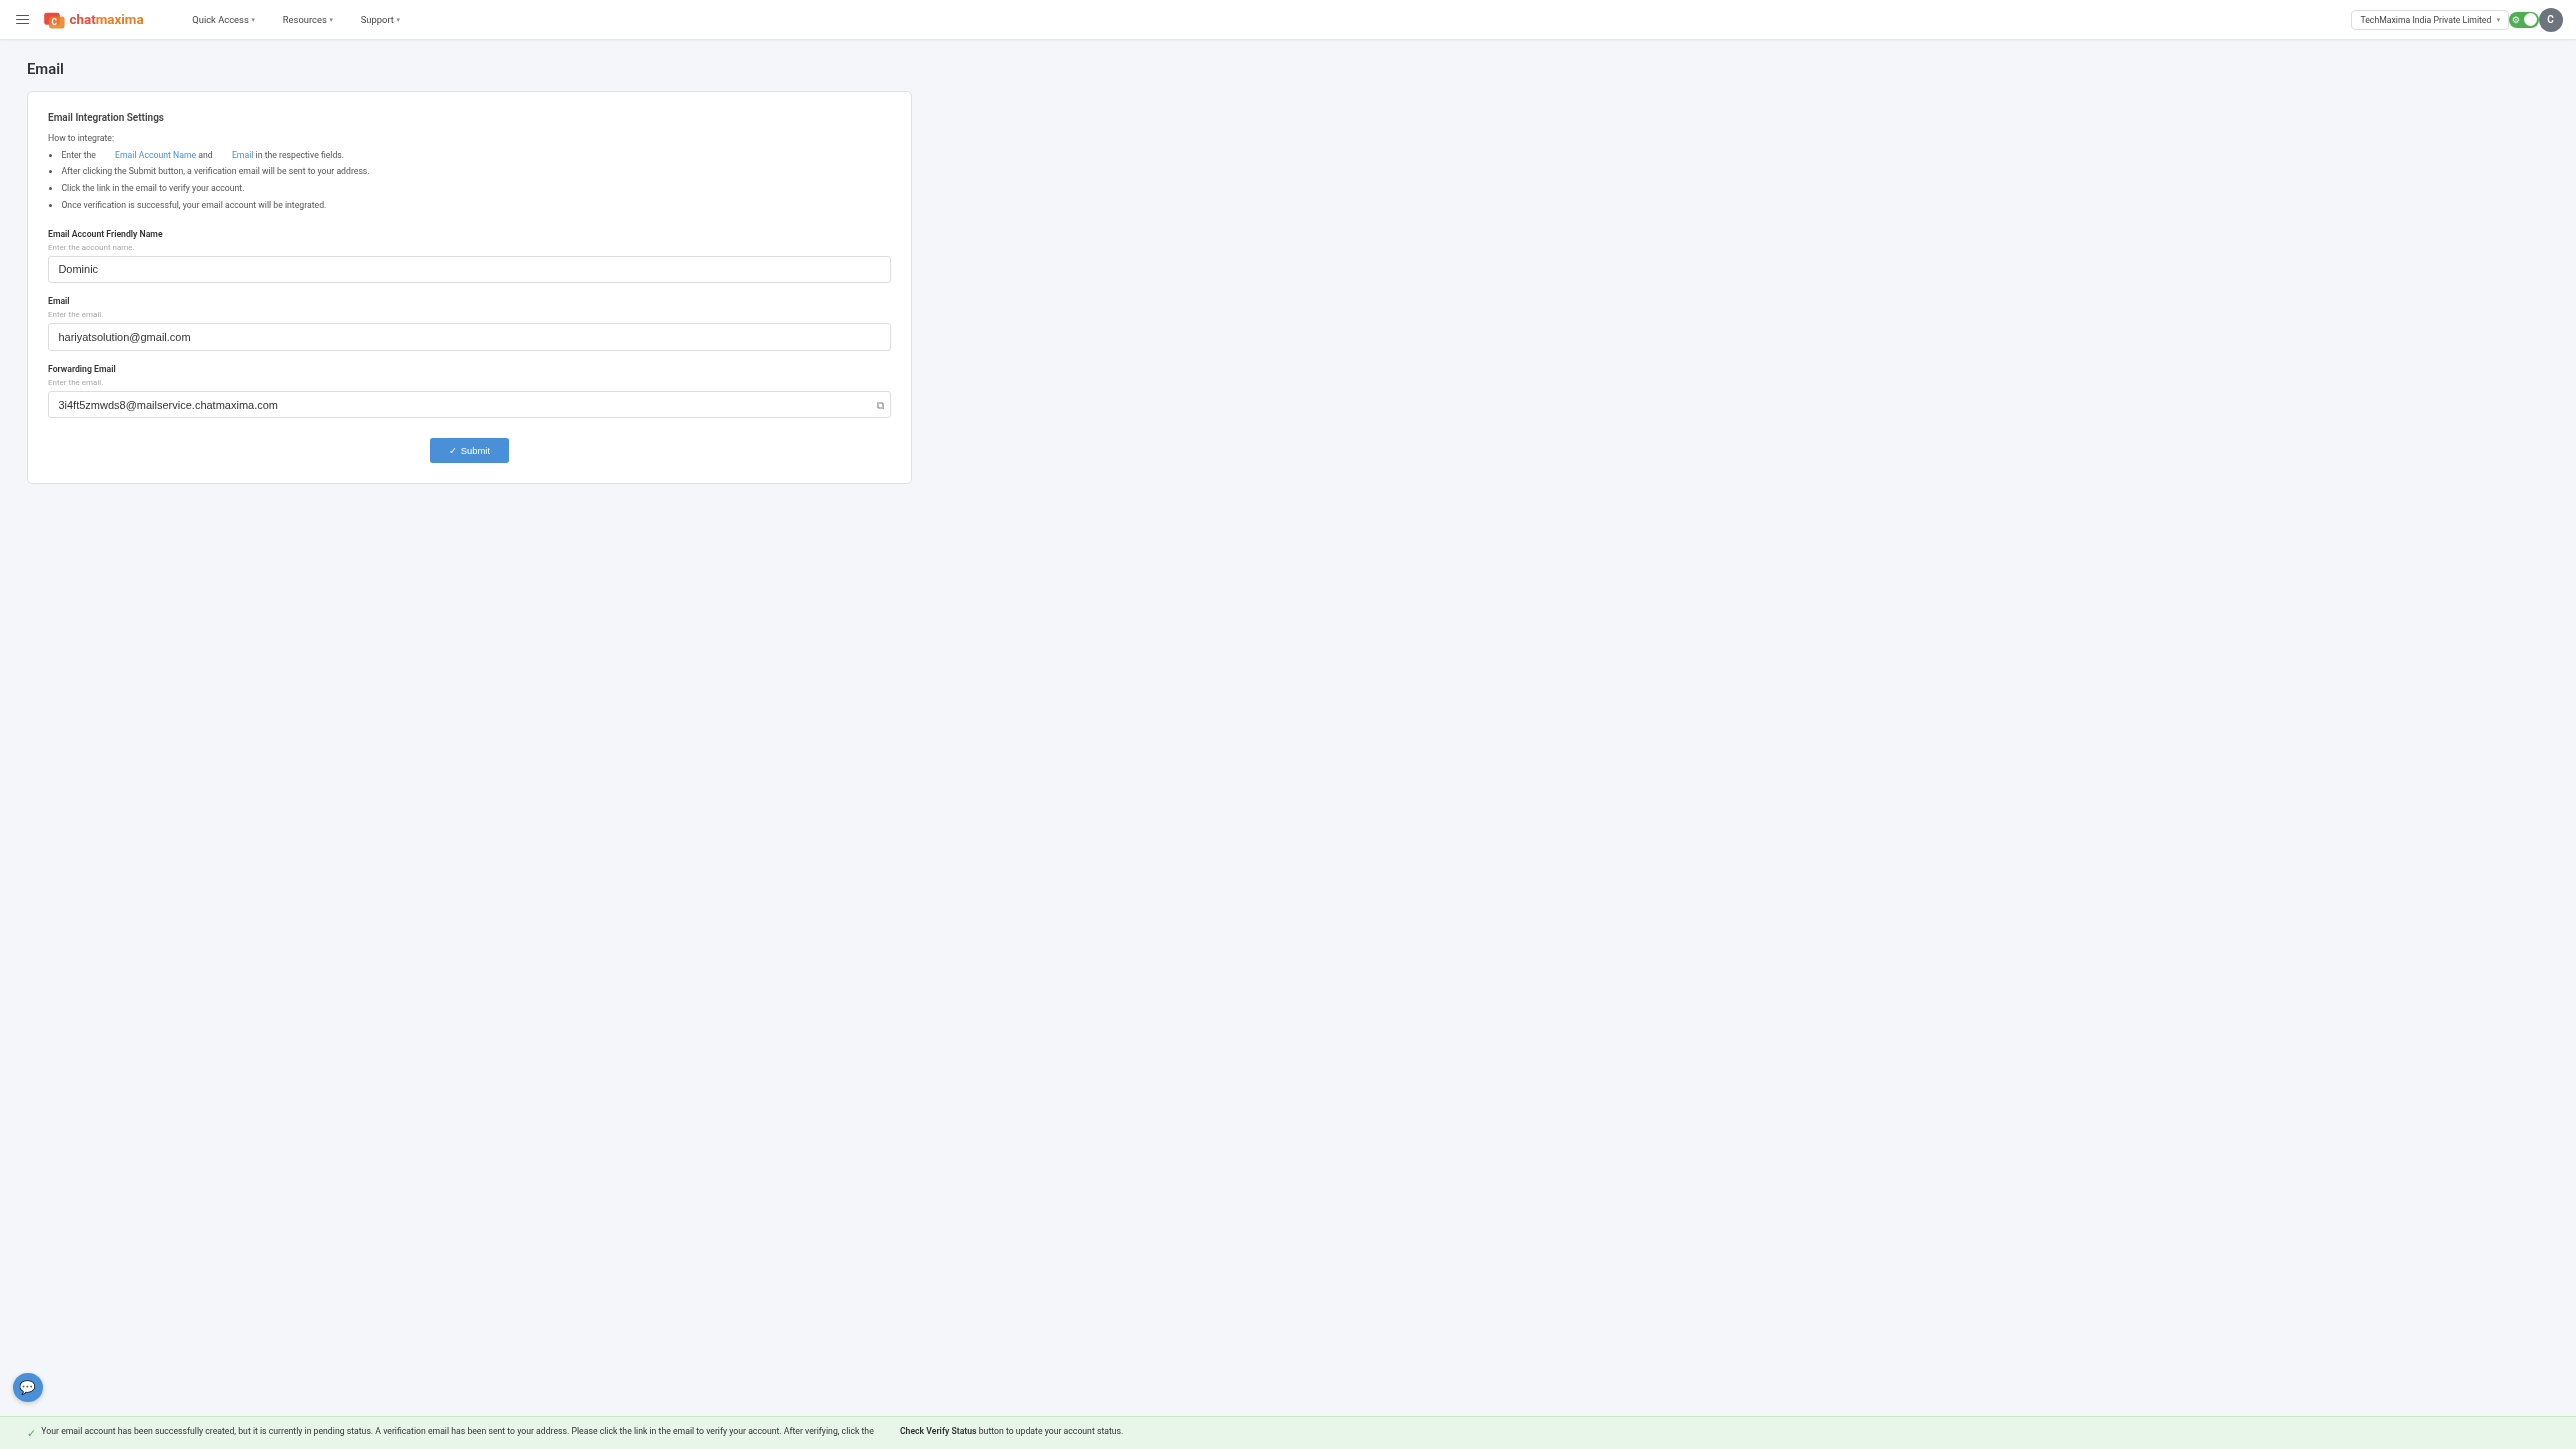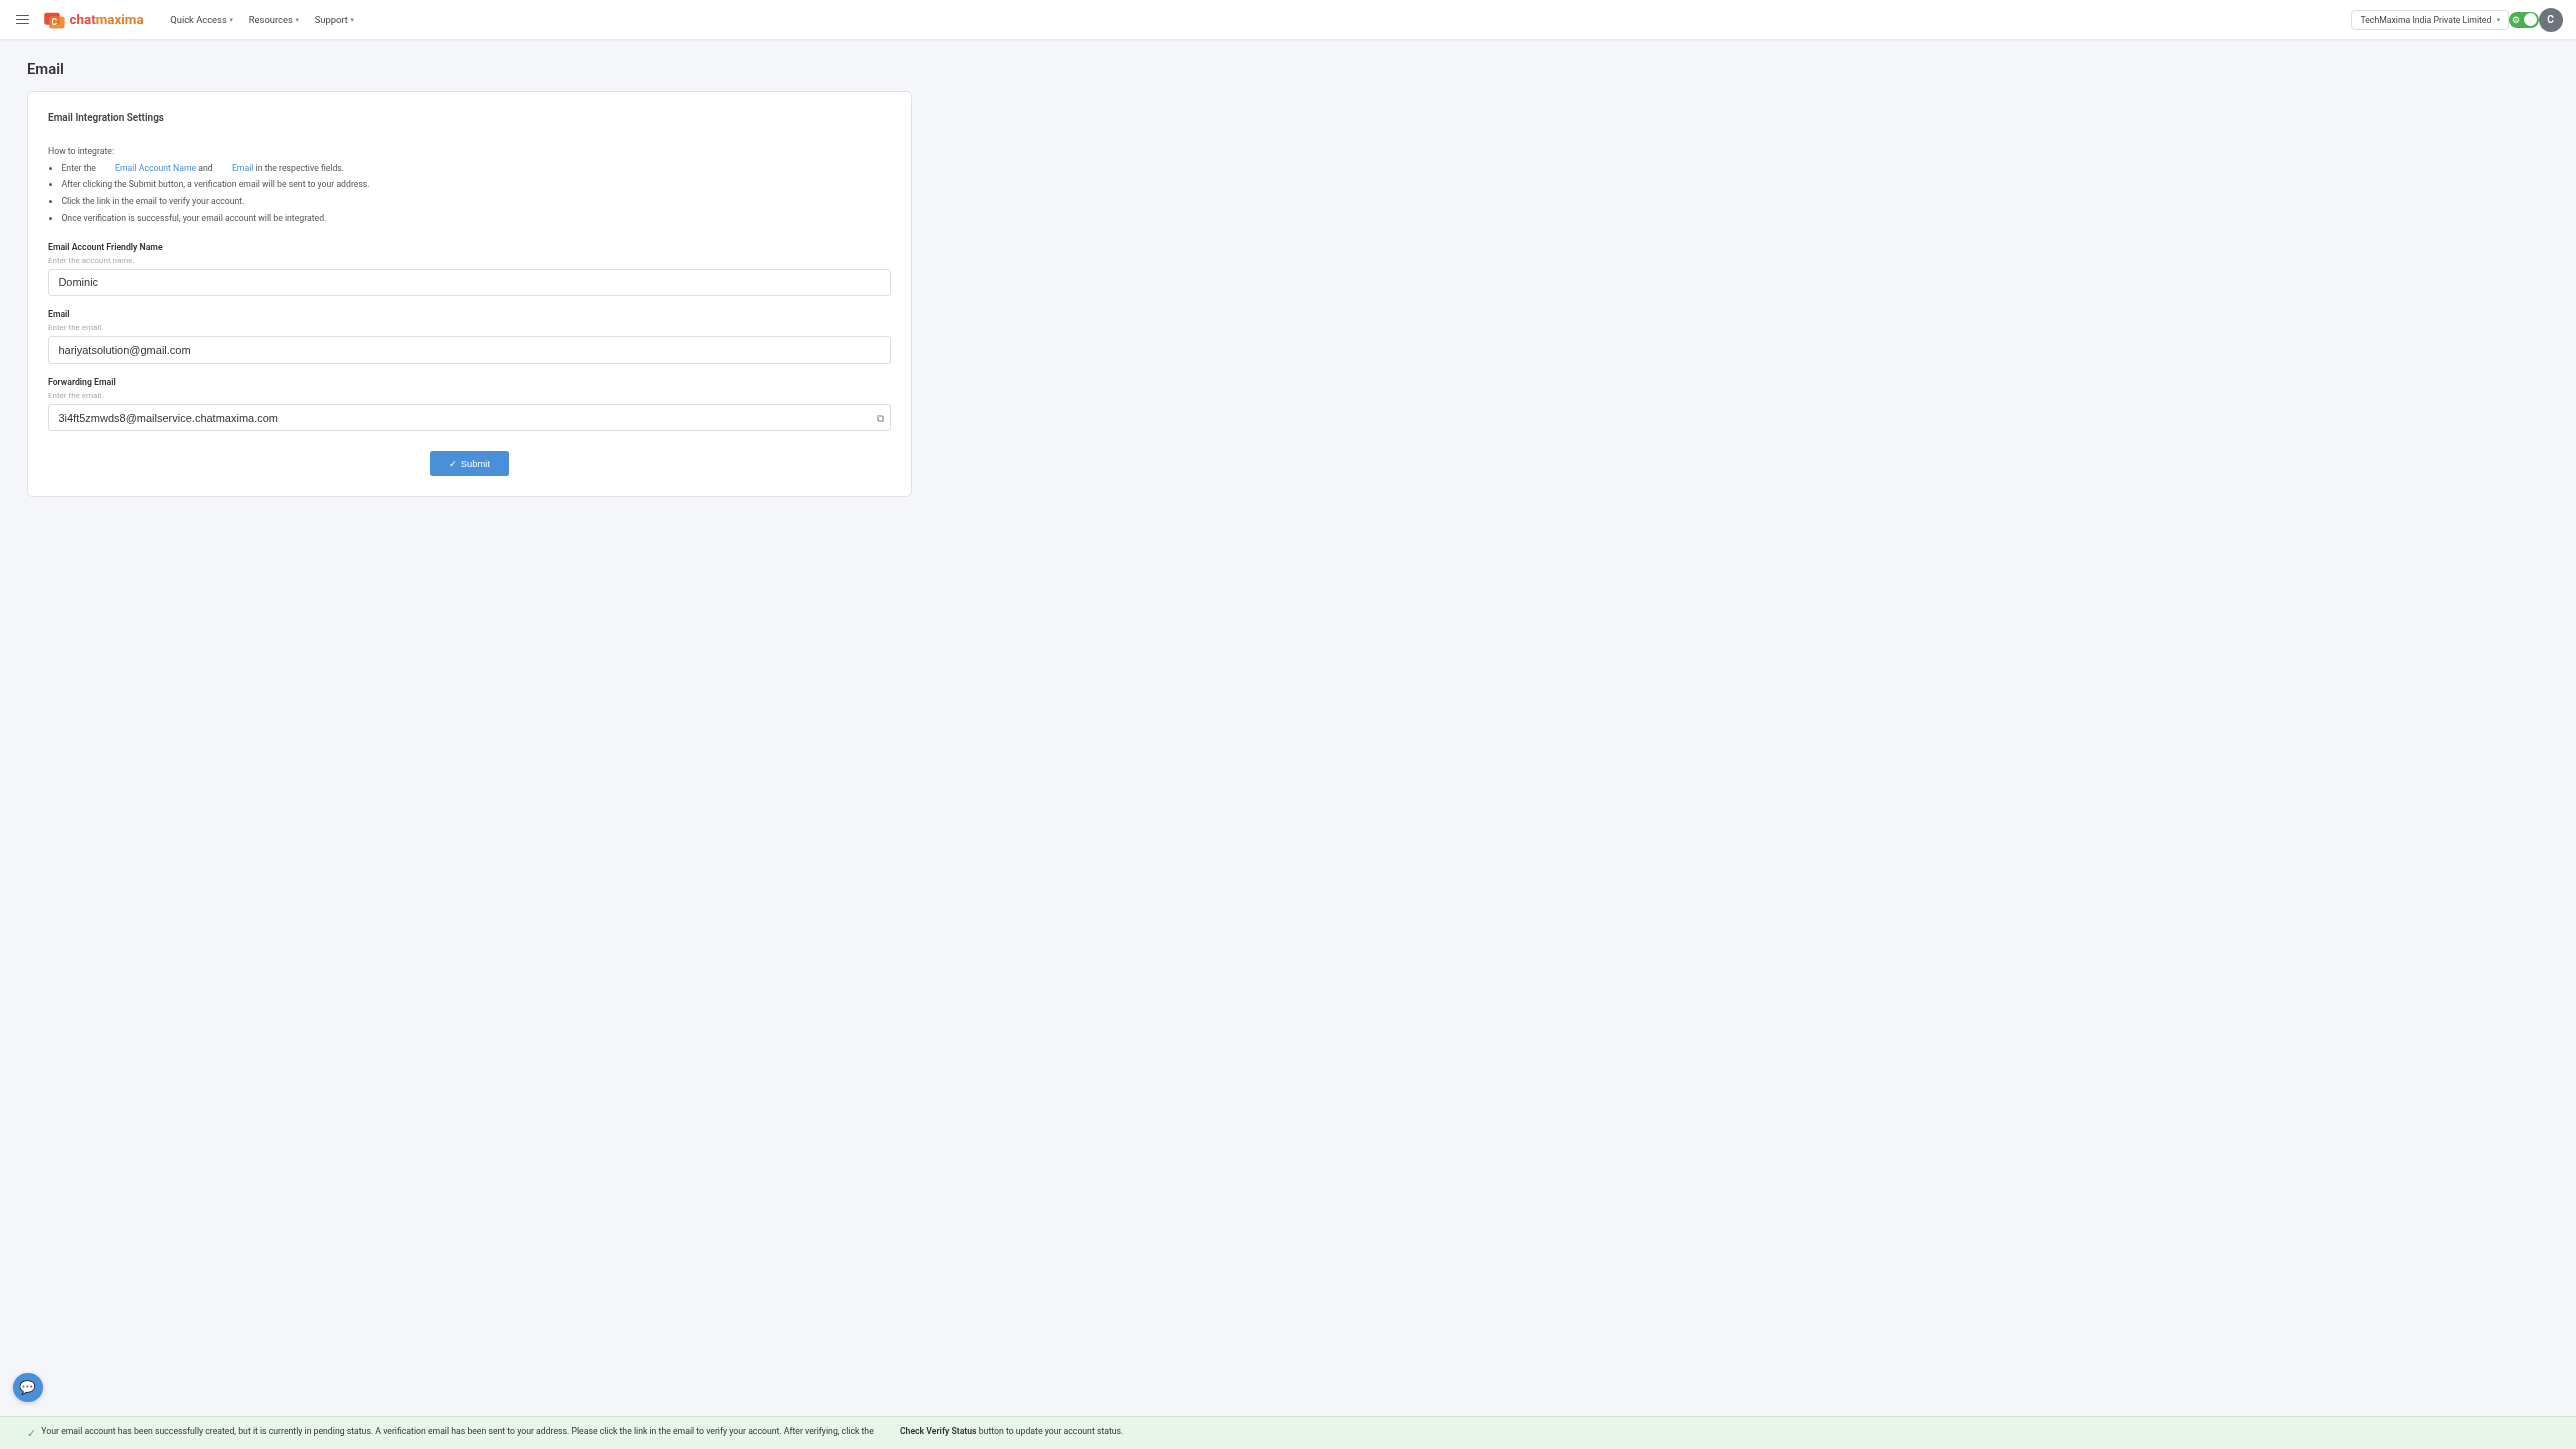--- a/index.html
+++ b/index.html
@@ -62,22 +62,22 @@
     }
     .logo-chat {
       color: #e74c3c;
     }
     .logo-maxima {
       color: #e67e22;
     }
     .nav-menu {
       display: flex;
       align-items: center;
-      gap: 0;
-      margin-left: 8px;
+      gap: 12px;
+      margin-left: 30px;
     }
     .nav-item {
       display: flex;
       align-items: center;
       gap: 2.7px;
       padding: 5.4px 8px;
       cursor: pointer;
       color: #444;
       border-radius: 2.7px;
       font-size: 9.4px;
@@ -162,21 +162,21 @@
     .card {
       background: #fff;
       border: 0.7px solid #e0e0e0;
       border-radius: 5.4px;
       padding: 20px;
     }
     .card-title {
       font-size: 10px;
       font-weight: 600;
       color: #444;
-      margin-bottom: 23px;
+      margin-bottom: 10px;
     }
     .how-to {
       margin-bottom: 16px;
     }
     .how-to-title {
       font-size: 8.7px;
       color: #555;
       margin-bottom: 5.4px;
     }
     .how-to ul {

